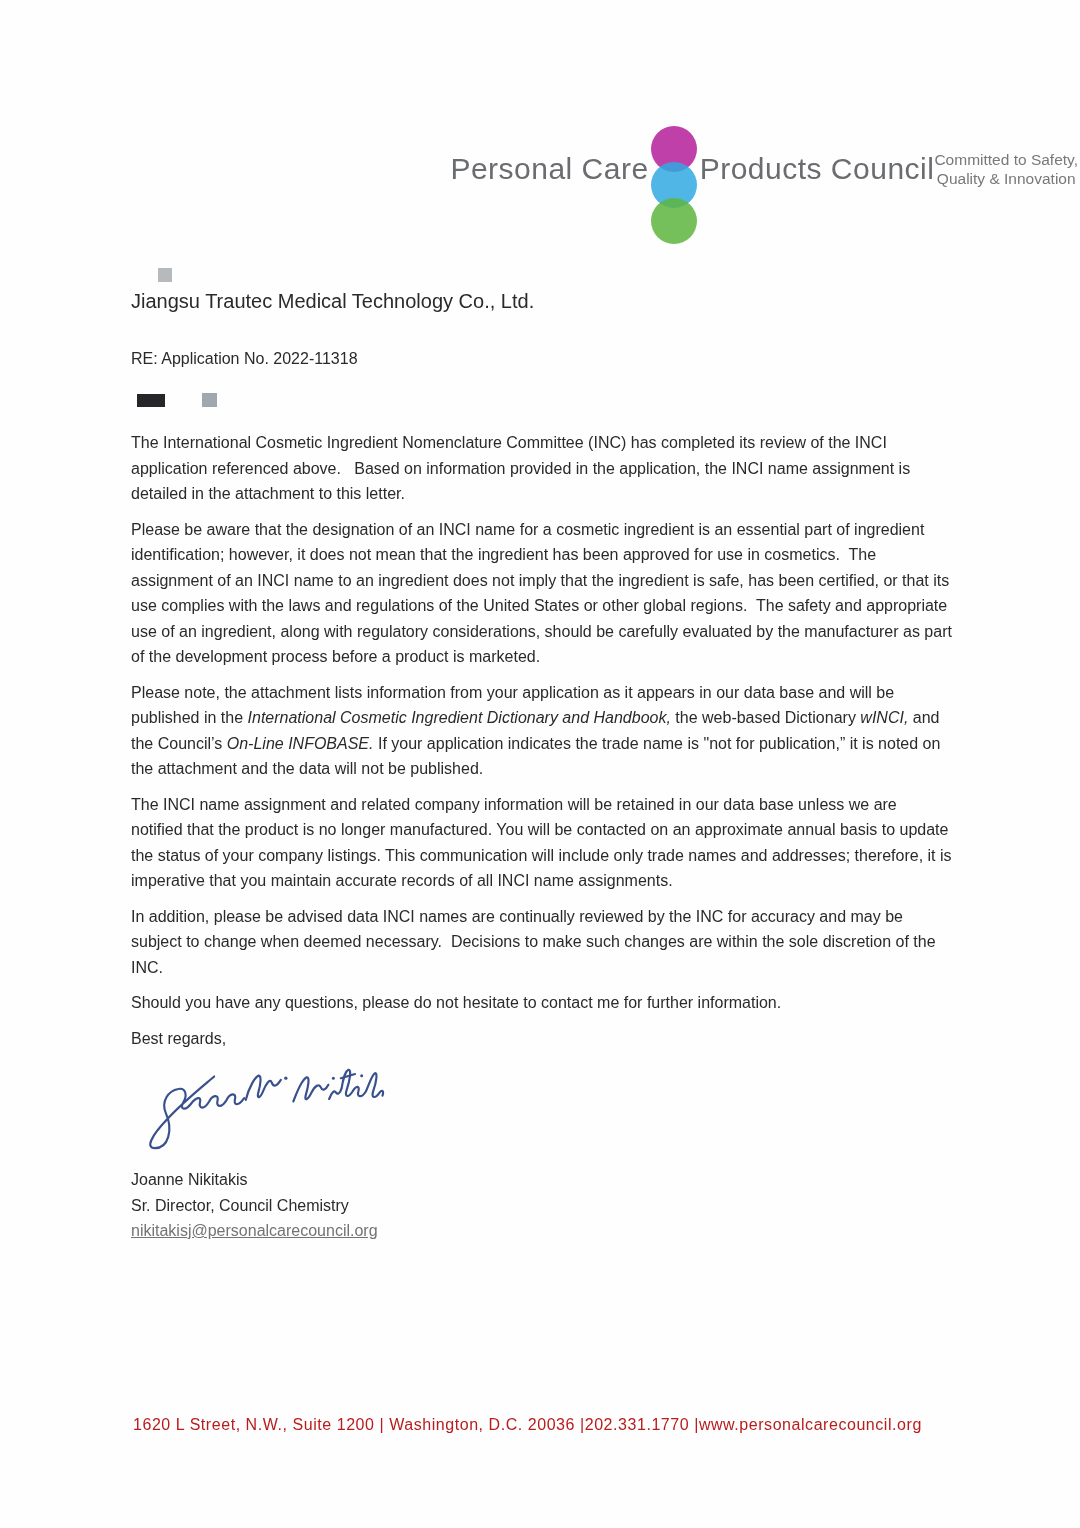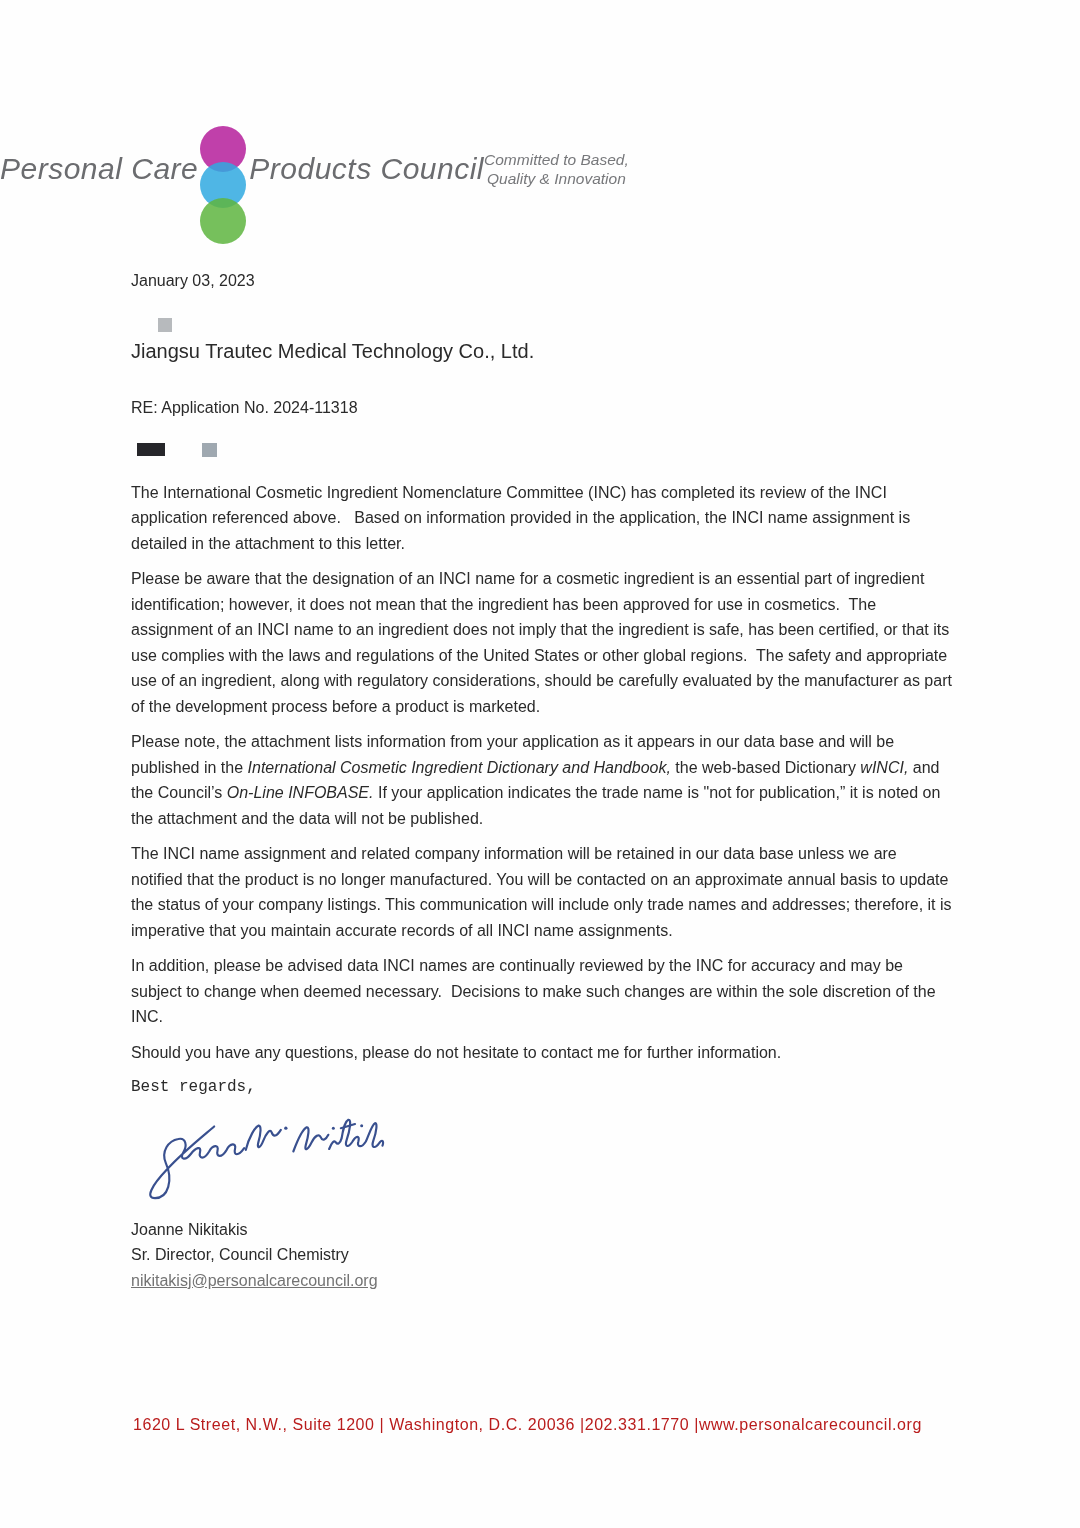--- a/index.html
+++ b/index.html
@@ -11,25 +11,24 @@
     margin: 0 auto;
     background: #fefefe;
     font-family: "Liberation Sans", sans-serif;
     color: #2a2a2a;
     overflow: hidden;
   }
 
   
   .logo-row {
     display: flex;
-    justify-content: flex-start;
+    justify-content: flex-end;
     align-items: flex-start;
     margin-top: 126px;
     height: 118px;
-    font-style: italic;
   }
   .logo-text {
     font-size: 30px;
     color: #6b6c6f;
     letter-spacing: 0.5px;
     padding-top: 24px;
     line-height: 38px;
     white-space: nowrap;
   }
   .logo-left { text-align: right; }
@@ -83,21 +82,21 @@
   }
   .redact-black { width: 28px; height: 13px; background: #26262a; display: inline-block; }
   .redact-gray  { width: 15px; height: 14px; background: #9fa8b0; display: inline-block; margin-left: 37px; }
   .para {
     font-size: 16px;
     line-height: 25.5px;
     margin: 0 0 10px 0;
   }
   .first-para { margin-top: 23px; }
   .italic { font-style: italic; margin-top: 11px; }
-  .closing { margin: 10px 0 0 0; font-size: 16px; line-height: 25.5px; font-family: Liberation Mono, monospace; }
+  .closing { margin: 10px 0 0 0; font-size: 16px; line-height: 25.5px; }
 
   
   .signature-wrap { margin: 2px 0 0 4px; height: 102px; }
   .sig-block { margin: 12px 0 0 0; font-size: 16px; line-height: 25.5px; }
   .sig-block .row { white-space: pre-wrap; }
   .email-link {
     color: #737373;
     text-decoration: underline;
     cursor: pointer;
   }
@@ -121,33 +120,32 @@
   <div class="logo-row">
     <div class="logo-text logo-left">Personal Care</div>
     <div class="logo-circles">
       <div class="circle c-top" style="background:#b51f9b;"></div>
       <div class="circle c-mid" style="background:#30a9e0;"></div>
       <div class="circle c-bot" style="background:#5eb53f;"></div>
     </div>
     <div class="logo-right-col">
       <div class="logo-text">Products Council</div>
       <div class="tagline">
-        <div>Committed to Based,</div>
+        <div>Committed to Safety,</div>
         <div>Quality &amp; Innovation</div>
       </div>
     </div>
   </div>
 
   <div class="content">
-    <div class="line date">January 03, 2023</div>
 
     <div class="addr-redact"></div>
     <div class="line addressee">Jiangsu Trautec Medical Technology Co., Ltd.</div>
 
-    <div class="line re-line">RE: Application No. 2024-11318</div>
+    <div class="line re-line">RE: Application No. 2022-11318</div>
 
     <div class="salutation-row">
       <span class="redact-black"></span>
         <span class="redact-gray"></span>
     </div>
 
     <p class="para first-para">The International Cosmetic Ingredient Nomenclature Committee (INC) has completed its review of the INCI application referenced above.   Based on information provided in the application, the INCI name assignment is detailed in the attachment to this letter.</p>
 
     <p class="para">Please be aware that the designation of an INCI name for a cosmetic ingredient is an essential part of ingredient identification; however, it does not mean that the ingredient has been approved for use in cosmetics.  The assignment of an INCI name to an ingredient does not imply that the ingredient is safe, has been certified, or that its use complies with the laws and regulations of the United States or other global regions.  The safety and appropriate use of an ingredient, along with regulatory considerations, should be carefully evaluated by the manufacturer as part of the development process before a product is marketed.</p>
 

